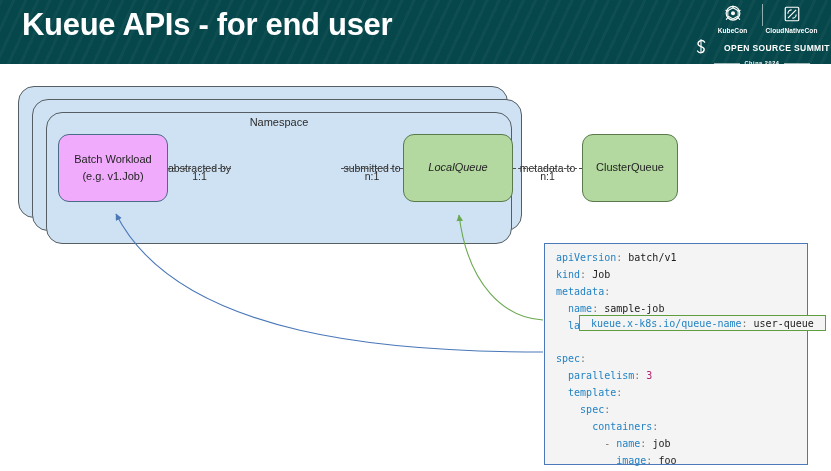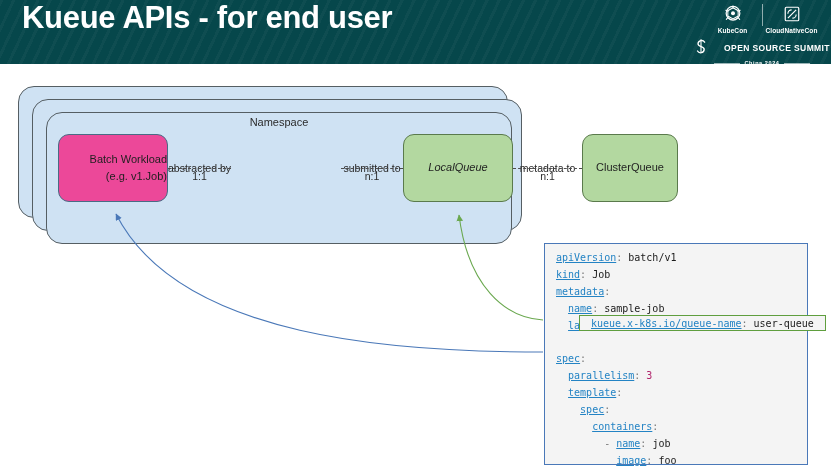--- a/index.html
+++ b/index.html
@@ -16,21 +16,21 @@
     background:#06474b;
     overflow:hidden;
   }
   #header-stripes {
     position:absolute; inset:0;
     background:repeating-linear-gradient(115deg,
       rgba(255,255,255,0.035) 0px, rgba(255,255,255,0.035) 3px,
       rgba(0,0,0,0) 3px, rgba(0,0,0,0) 11px);
   }
   #slide-title {
-    position:absolute; left:22px; top:0;
+    position:absolute; left:22px; top:7px;
     font-size:31px; font-weight:bold; color:#ffffff;
     letter-spacing:-0.3px; white-space:nowrap;
   }
 
   
   #logo-block { position:absolute; right:8px; top:2px; width:122px; height:60px; }
   .logo-row { display:flex; align-items:flex-start; justify-content:center; gap:0px; }
   .logo-col { display:flex; flex-direction:column; align-items:center; width:58px; }
   .logo-mark { height:24px; display:flex; align-items:center; justify-content:center; }
   .logo-cap {
@@ -60,21 +60,21 @@
   #ns-label {
     position:absolute; left:46px; top:52px; width:466px;
     text-align:center; font-size:11px; color:#2b2b2b;
   }
 
   .node {
     position:absolute; border-radius:11px;
     display:flex; flex-direction:column; align-items:center; justify-content:center;
     font-size:11px; color:#1f1f1f; text-align:center; line-height:1.55;
   }
-  .node.blue  { background:#ec4899; border:1.6px solid #4a6b85;align-items:flex-end; }
+  .node.blue  { background:#f0abfc; border:1.6px solid #4a6b85; }
   .node.green { background:#b3d8a0; border:1.6px solid #5a7a4c; }
 
   #node-batch   { left:58px;  top:70px;  width:110px; height:68px; }
   #node-workload{ left:231px; top:70px;  width:110px; height:68px; }
   #node-local   { left:403px; top:70px;  width:110px; height:68px;font-style:italic; }
   #node-cluster { left:582px; top:70px;  width:96px; height:68px; }
 
   
   .rel { position:absolute; height:46px; }
   .rel .dash {
@@ -96,21 +96,21 @@
     position:absolute; left:544px; top:243px; width:264px; height:222px;
     background:#f4f4f4; border:1.4px solid #4a78b8;
   }
   #code-lines {
     position:absolute; left:11px; top:6px; right:4px;
     font-family:"DejaVu Sans Mono", monospace;
     font-size:10px; line-height:16.9px; color:#1a1a1a;
     white-space:pre;
   }
   .cl { height:16.9px; white-space:pre; }
-  .k   { color:#2383c4;text-decoration:underline; }         
+  .k   { color:#2383c4; }         
   .p   { color:#7a7a7a; }         
   .v   { color:#1a1a1a; }         
   .num { color:#b0246b; }         
   #hl-row {
     position:absolute; left:34px; top:70.5px;
     border:1.7px solid #5f9e3e; background:#f4f4f4;
     padding:0 11px; height:16px; line-height:15px;
     font-family:"DejaVu Sans Mono", monospace; font-size:10px; white-space:pre;
   }
 

